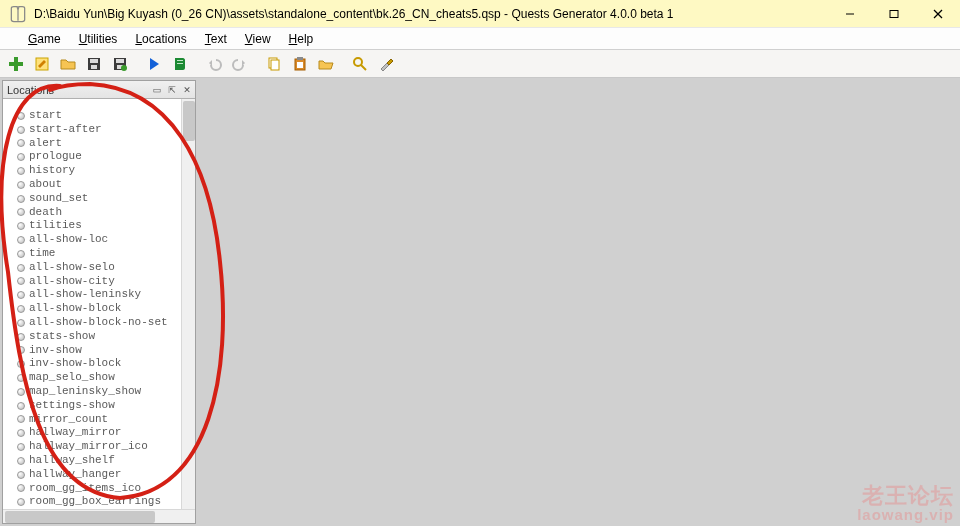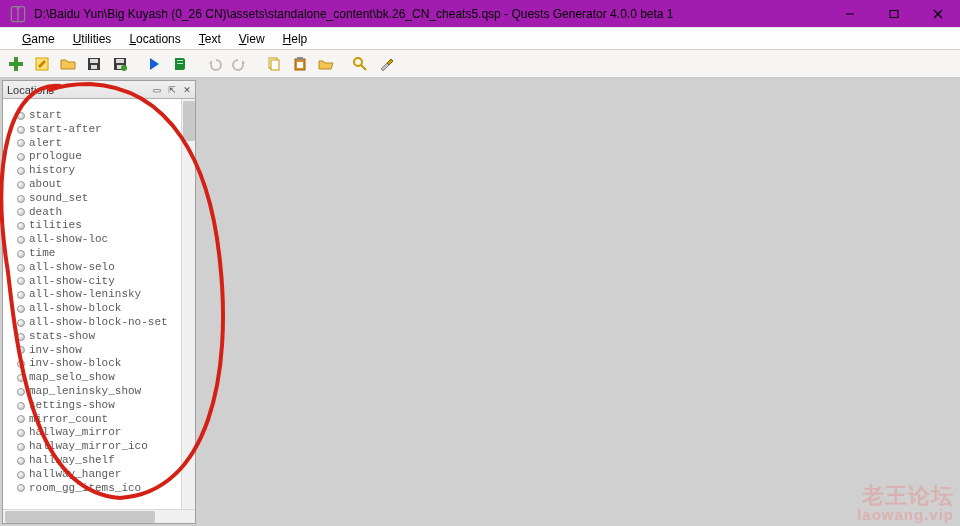--- a/index.html
+++ b/index.html
@@ -8,35 +8,35 @@
     width: 960px; height: 526px;
     font-family: "Segoe UI", Tahoma, Arial, sans-serif;
     font-size: 12px;
     background: #fff;
     overflow: hidden;
     position: relative;
   }
   
   .titlebar {
     height: 28px;
-    background: #a21caf;
+    background: #fef9c3;
     display: flex;
     align-items: center;
     border-bottom: 1px solid #e8e8e8;
   }
   .titlebar .app-icon { width: 20px; height: 20px; margin: 0 6px 0 8px; color: #888; }
   .titlebar .title-text { flex: 1; font-size: 12px; color: #000; }
   .win-btn { width: 44px; height: 28px; display: flex; align-items: center; justify-content: center; color: #333; }
   .win-btn svg { width: 10px; height: 10px; }
   
   .menubar {
     height: 22px;
     display: flex;
     align-items: center;
-    padding-left: 14px;
+    padding-left: 20px;
     gap: 2px;
     border-bottom: 1px solid #d0d0d0;
     background: #fdfdfd;
   }
   .menubar .menu-item { padding: 2px 8px; font-size: 12px; color: #000; }
   .menubar .menu-item span.ul { text-decoration: underline; }
   
   .toolbar {
     height: 28px;
     display: flex;
@@ -403,20 +403,24 @@
           <span>hallway_shelf</span>
         </div>
         <div class="loc-item">
           <span class="loc-bullet"></span>
           <span>hallway_hanger</span>
         </div>
         <div class="loc-item">
           <span class="loc-bullet"></span>
           <span>room_gg_items_ico</span>
         </div>
+        <div class="loc-item">
+          <span class="loc-bullet"></span>
+          <span>room_gg_box_earrings</span>
+        </div>
         <div class="loc-scroll">
         <div class="loc-thumb"></div>
       </div>
     </div>
     <div class="loc-hscroll">
       <div class="loc-hthumb"></div>
     </div>
   </div>
   <div class="editor-area"></div>
 </div>

